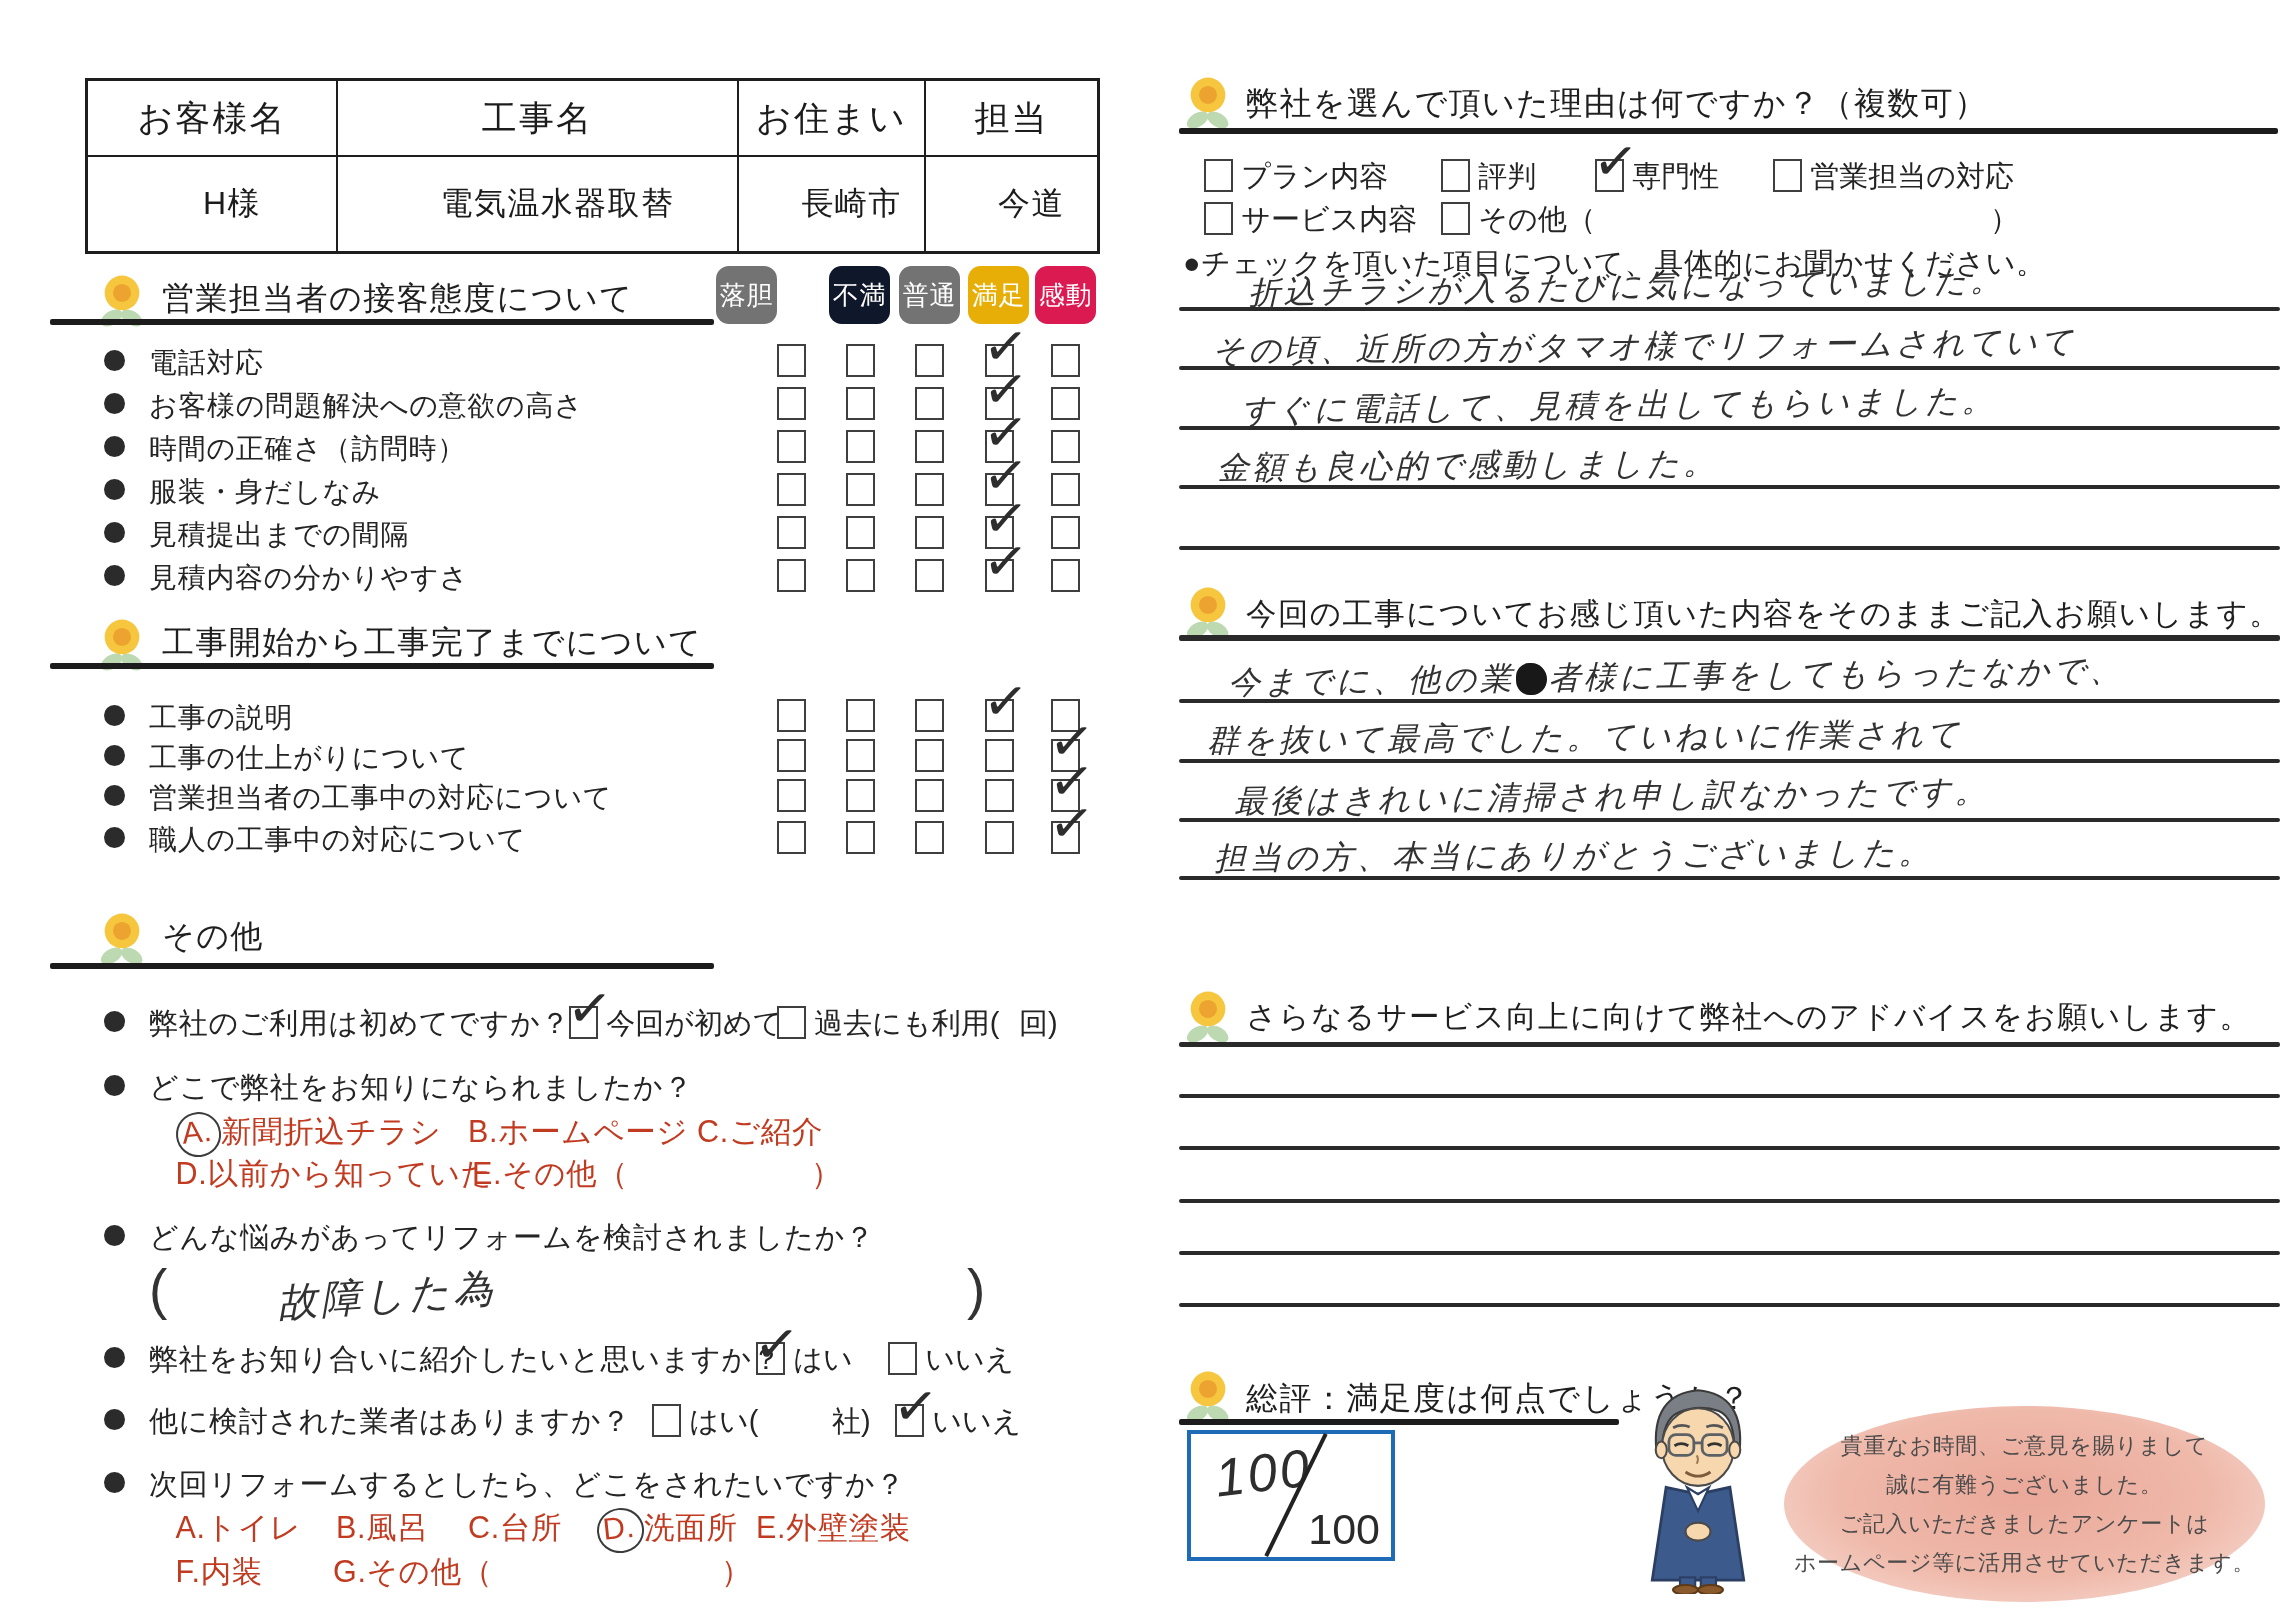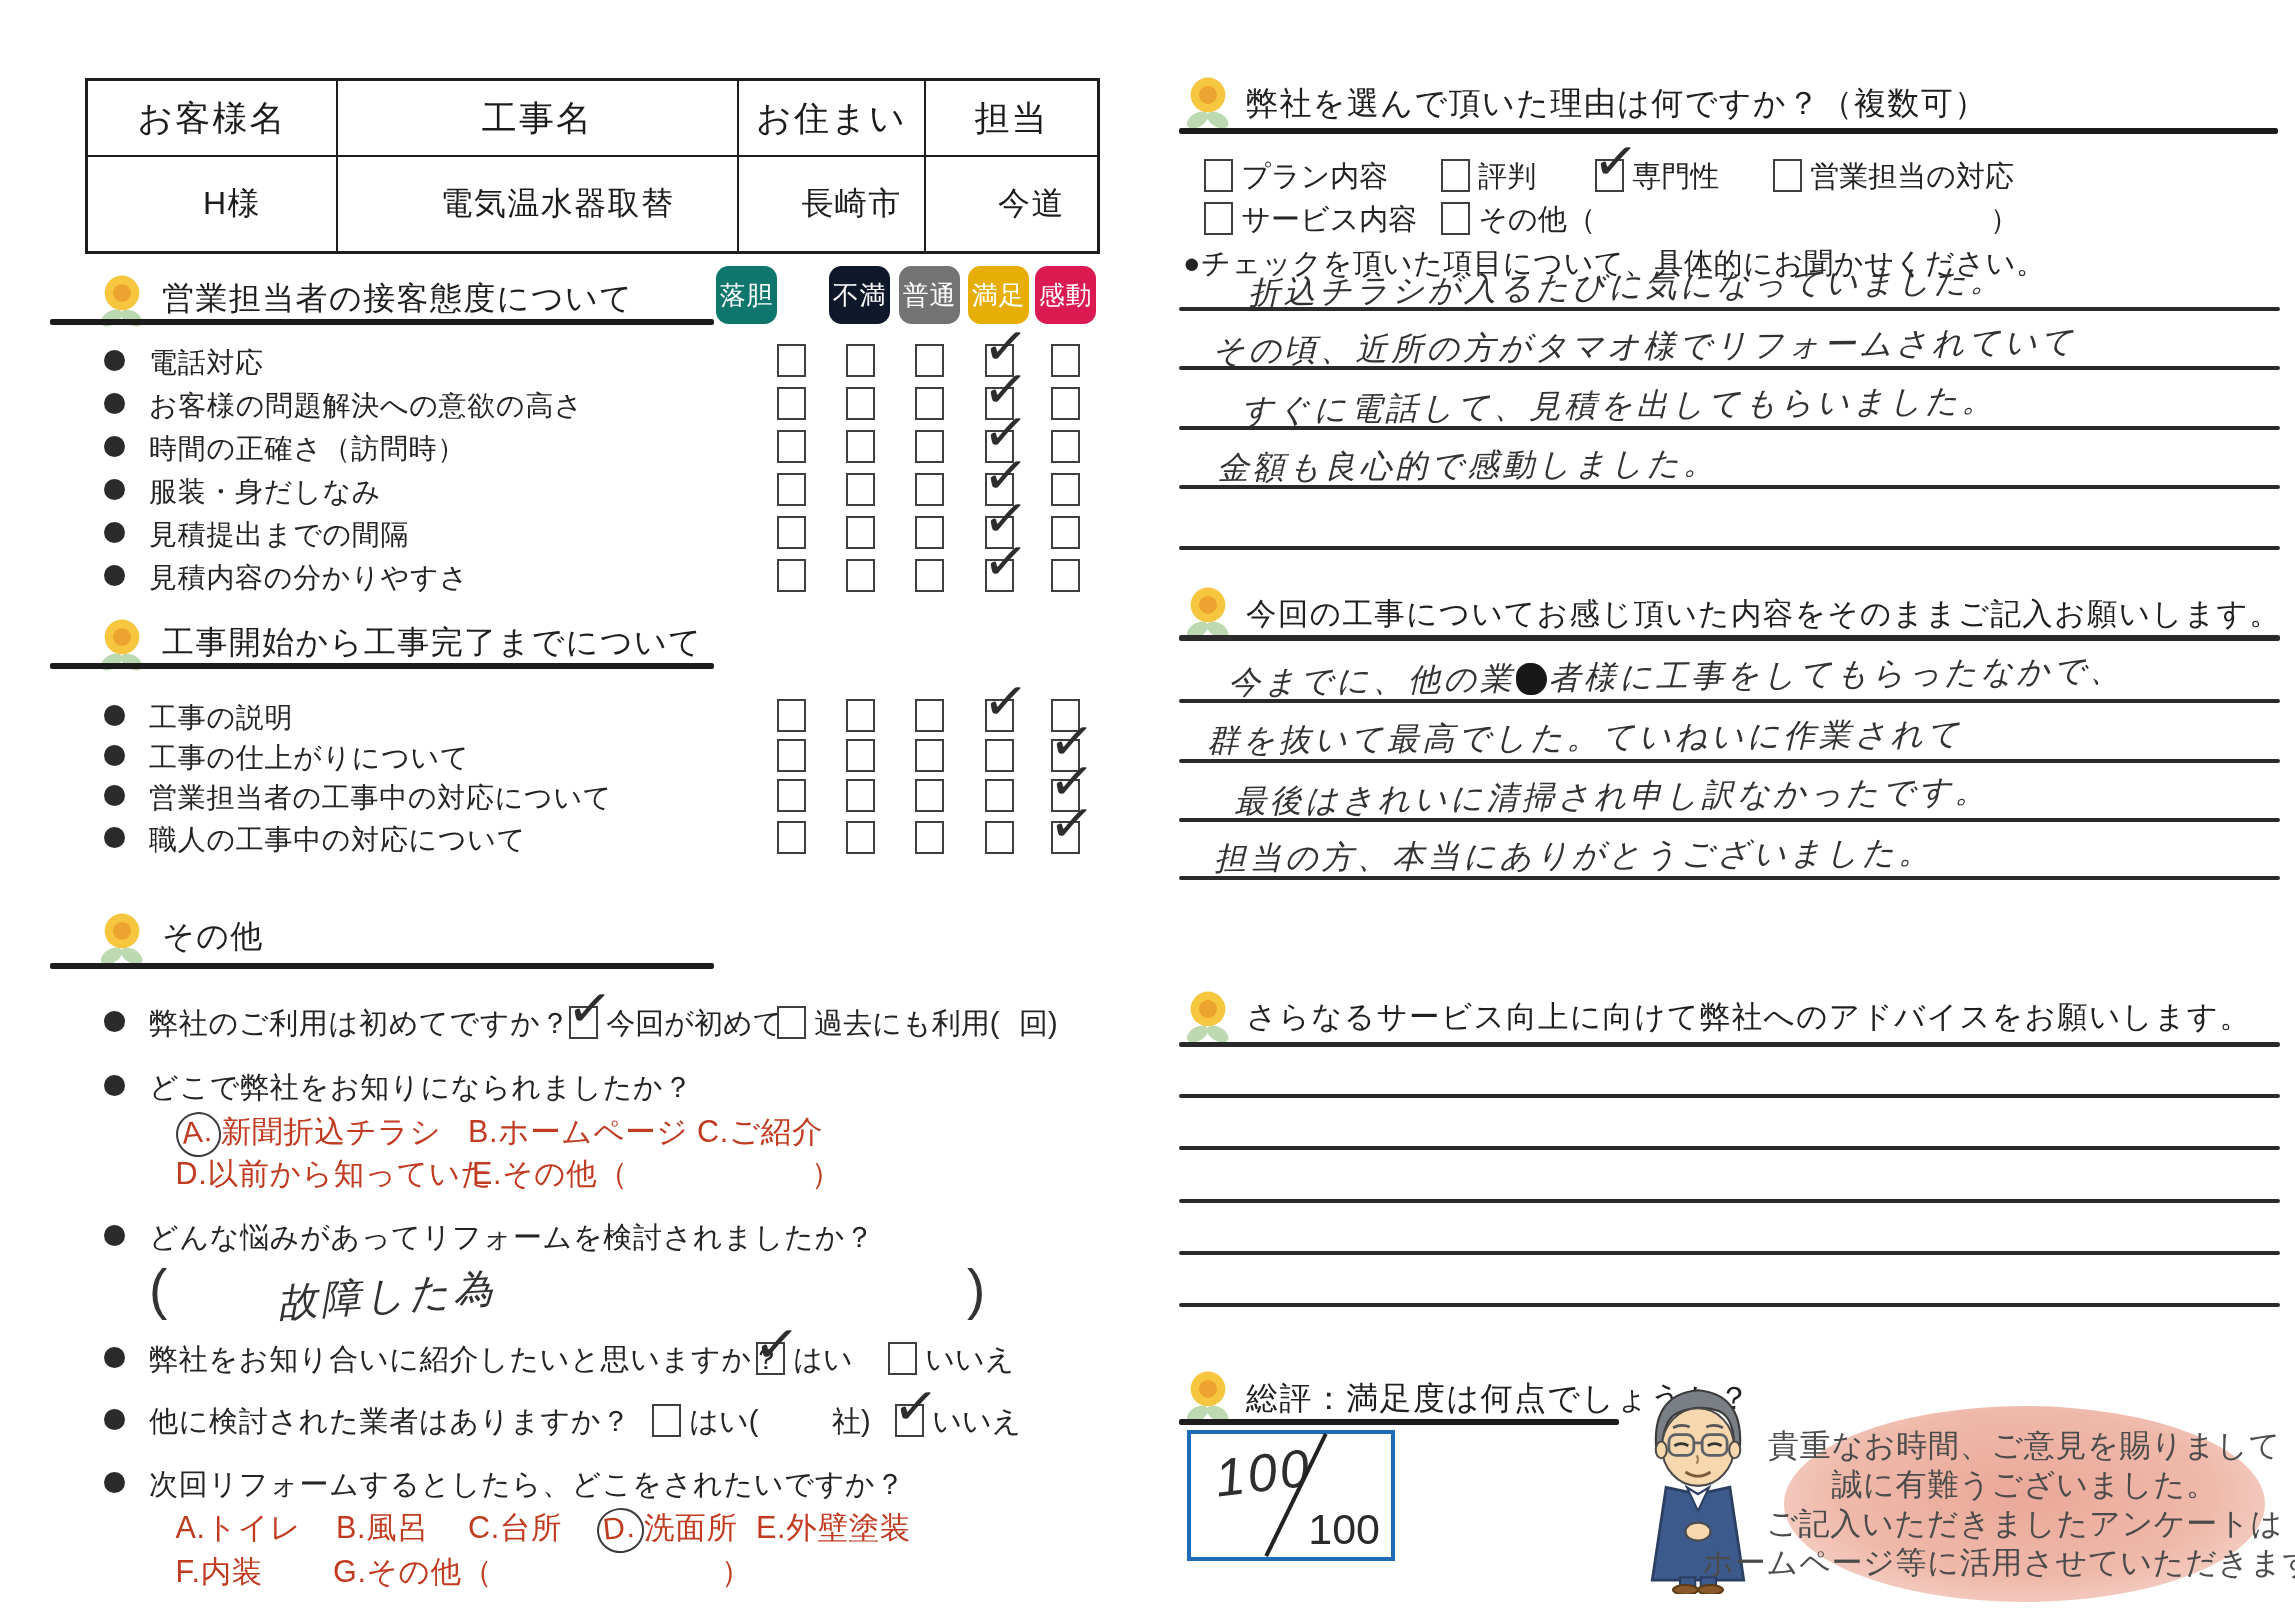--- a/index.html
+++ b/index.html
@@ -49,39 +49,39 @@
   .prompt{position:absolute;font-size:29px;color:#242424;white-space:nowrap;letter-spacing:0.7px;}
   
   .score-box{position:absolute;left:1187px;top:1430px;width:200px;height:123px;border:4.9px solid #1e6cb8;background:#fff;}
   .score-hw{position:absolute;left:23.6px;top:8.3px;font-size:53px;font-style:italic;color:#2e2e2e;transform:rotate(-7deg);letter-spacing:2.8px;}
   .score-slash{position:absolute;left:103px;top:-7px;width:3.5px;height:136px;background:#222;transform:rotate(26deg);}
   .score-den{position:absolute;right:11px;bottom:2.8px;font-size:43px;color:#2a2a2a;}
   
   .pink{position:absolute;left:1784px;top:1406px;width:481px;height:196px;border-radius:50%;
         background:radial-gradient(ellipse at 50% 45%, #eaa899 0%, #efb9aa 55%, #f5d2c8 82%, #fbece7 100%);
         display:flex;flex-direction:column;align-items:center;justify-content:center;}
-  .pink div{font-size:31px;color:#4b4b4b;line-height:39px;letter-spacing:0.7px;white-space:nowrap;}
+  .pink div{font-size:22px;color:#4b4b4b;line-height:39px;letter-spacing:0.7px;white-space:nowrap;}
 </style>
 </head>
 <body>
 
 <div class="page">
 
   <div class="ctable">
     <div class="cell hd">お客様名</div>
     <div class="cell hd">工事名</div>
     <div class="cell hd">お住まい</div>
     <div class="cell hd">担当</div>
     <div class="cell val">H様</div>
     <div class="cell val">電気温水器取替</div>
     <div class="cell val">長崎市</div>
     <div class="cell val">今道</div>
   </div>
 
-  <div class="badge" style="left: 716px; background-color: #0f766e;">落胆</div>
+  <div class="badge" style="left: 716px; background-color: #737373; border-radius: 13px;">落胆</div>
   <div class="badge" style="left: 829px; background-color: #0f172a;">不満</div>
   <div class="badge" style="left: 899px; background-color: #737373;">普通</div>
   <div class="badge" style="left: 968px; background-color: rgb(230, 174, 6);">満足</div>
   <div class="badge" style="left: 1035px; background-color: rgb(219, 26, 82);">感動</div>
 
   <svg class="abs" style="left:97px;top:272px" width="50" height="60" viewBox="0 0 72 86">
     <ellipse cx="21" cy="66" rx="17" ry="10" fill="#bcd9b2" transform="rotate(-32 21 66)"></ellipse>
     <ellipse cx="50" cy="66" rx="17" ry="10" fill="#bcd9b2" transform="rotate(32 50 66)"></ellipse>
     <circle cx="36" cy="30" r="25" fill="#f6c63f"></circle>
       <circle cx="36" cy="30" r="13" fill="#eda32f"></circle>

